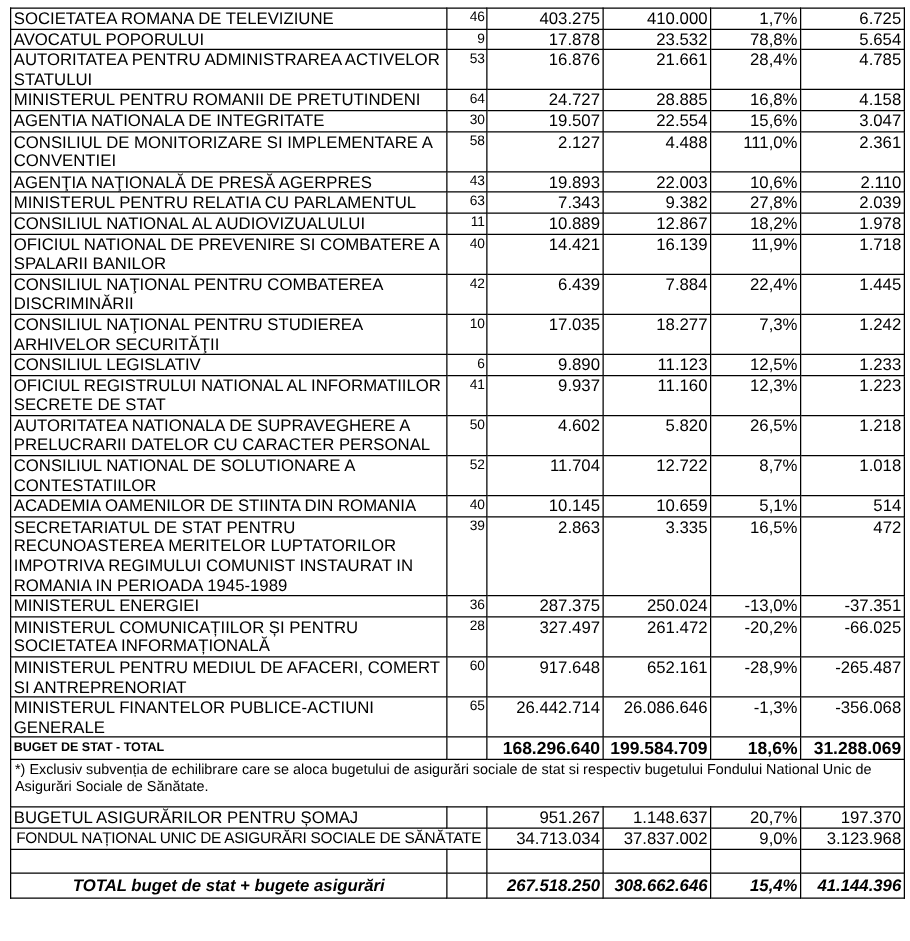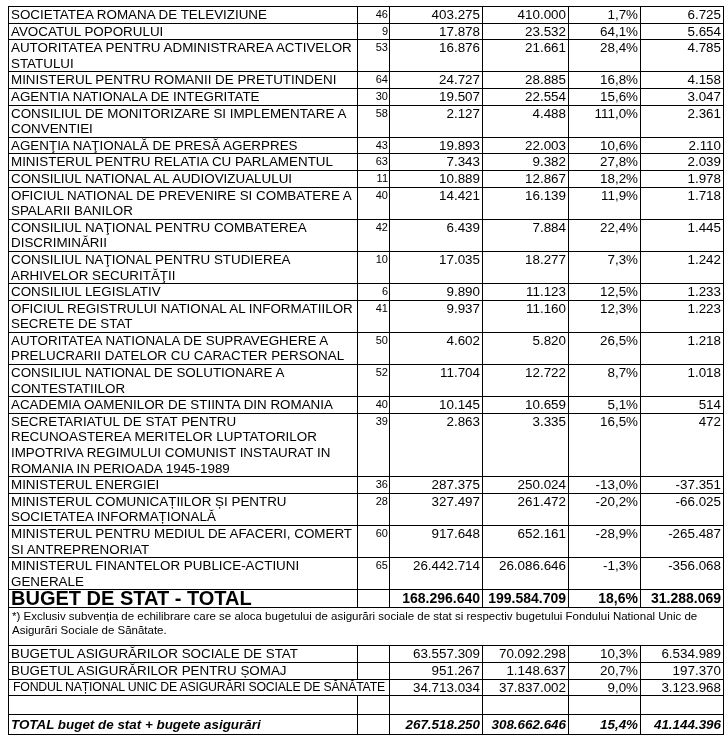--- a/index.html
+++ b/index.html
@@ -12,26 +12,26 @@
   col.c-v1 { width: 93px; }
   col.c-v2 { width: 86px; }
   col.c-pct { width: 72px; }
   col.c-diff { width: 83px; }
   td { border: 1px solid #000; padding: 0 2px; vertical-align: top;
        font-size: 13.4px; line-height: 15.6px; }
   td.name { text-align: left; padding-left: 2px; margin-left: 32px; }
   td.code { text-align: right; font-size: 11px; line-height: 15.6px; padding-right: 1px; margin-top: 32px; }
   td.num { text-align: right; }
   tr.total td { font-weight: bold; font-size: 14px; line-height: 17px; }
-  tr.total td.name { font-size: 20px; }
+  tr.total td.name { font-size: 10px; }
   tr.note td { font-size: 11.5px; line-height: 14px; padding: 1px 3px 8px 3px; }
   tr.gap td { height: 18px; }
   td.fond { font-size: 12.3px; white-space: nowrap; letter-spacing: -0.2px; text-align: center; }
   tr.grand td { font-weight: bold; font-style: italic; font-size: 13.4px; line-height: 19px; }
-  tr.grand td.name { }
+  tr.grand td.name { text-align: center; }
 </style>
 </head>
 <body>
 
 <div class="wrap">
 <table>
   <colgroup>
     <col class="c-name">
         <col class="c-code">
         <col class="c-v1">
@@ -46,21 +46,21 @@
           <td class="num">403.275</td>
           <td class="num">410.000</td>
           <td class="num">1,7%</td>
           <td class="num">6.725</td>
         </tr>
         <tr>
           <td class="name">AVOCATUL POPORULUI</td>
           <td class="code">9</td>
           <td class="num">17.878</td>
           <td class="num">23.532</td>
-          <td class="num">64,1%</td>
+          <td class="num">78,8%</td>
           <td class="num">5.654</td>
         </tr>
         <tr>
           <td class="name">AUTORITATEA  PENTRU  ADMINISTRAREA ACTIVELOR STATULUI</td>
           <td class="code">53</td>
           <td class="num">16.876</td>
           <td class="num">21.661</td>
           <td class="num">28,4%</td>
           <td class="num">4.785</td>
         </tr>
@@ -221,28 +221,20 @@
           <td class="code"></td>
           <td class="num">168.296.640</td>
           <td class="num">199.584.709</td>
           <td class="num">18,6%</td>
           <td class="num">31.288.069</td>
         </tr>
         <tr class="note">
           <td class="" colspan="6">*) Exclusiv subvenția de echilibrare care se aloca bugetului de asigurări sociale de stat si respectiv bugetului Fondului National Unic de Asigurări Sociale de Sănătate.</td>
         </tr>
         <tr>
-          <td class="name">BUGETUL ASIGURĂRILOR SOCIALE DE STAT</td>
-          <td class="code"></td>
-          <td class="num">63.557.309</td>
-          <td class="num">70.092.298</td>
-          <td class="num">10,3%</td>
-          <td class="num">6.534.989</td>
-        </tr>
-        <tr>
           <td class="name">BUGETUL ASIGURĂRILOR PENTRU ȘOMAJ</td>
           <td class="code"></td>
           <td class="num">951.267</td>
           <td class="num">1.148.637</td>
           <td class="num">20,7%</td>
           <td class="num">197.370</td>
         </tr>
         <tr>
           <td class="name fond" colspan="2">FONDUL NAȚIONAL UNIC DE ASIGURĂRI SOCIALE DE SĂNĂTATE</td>
           <td class="num">34.713.034</td>

